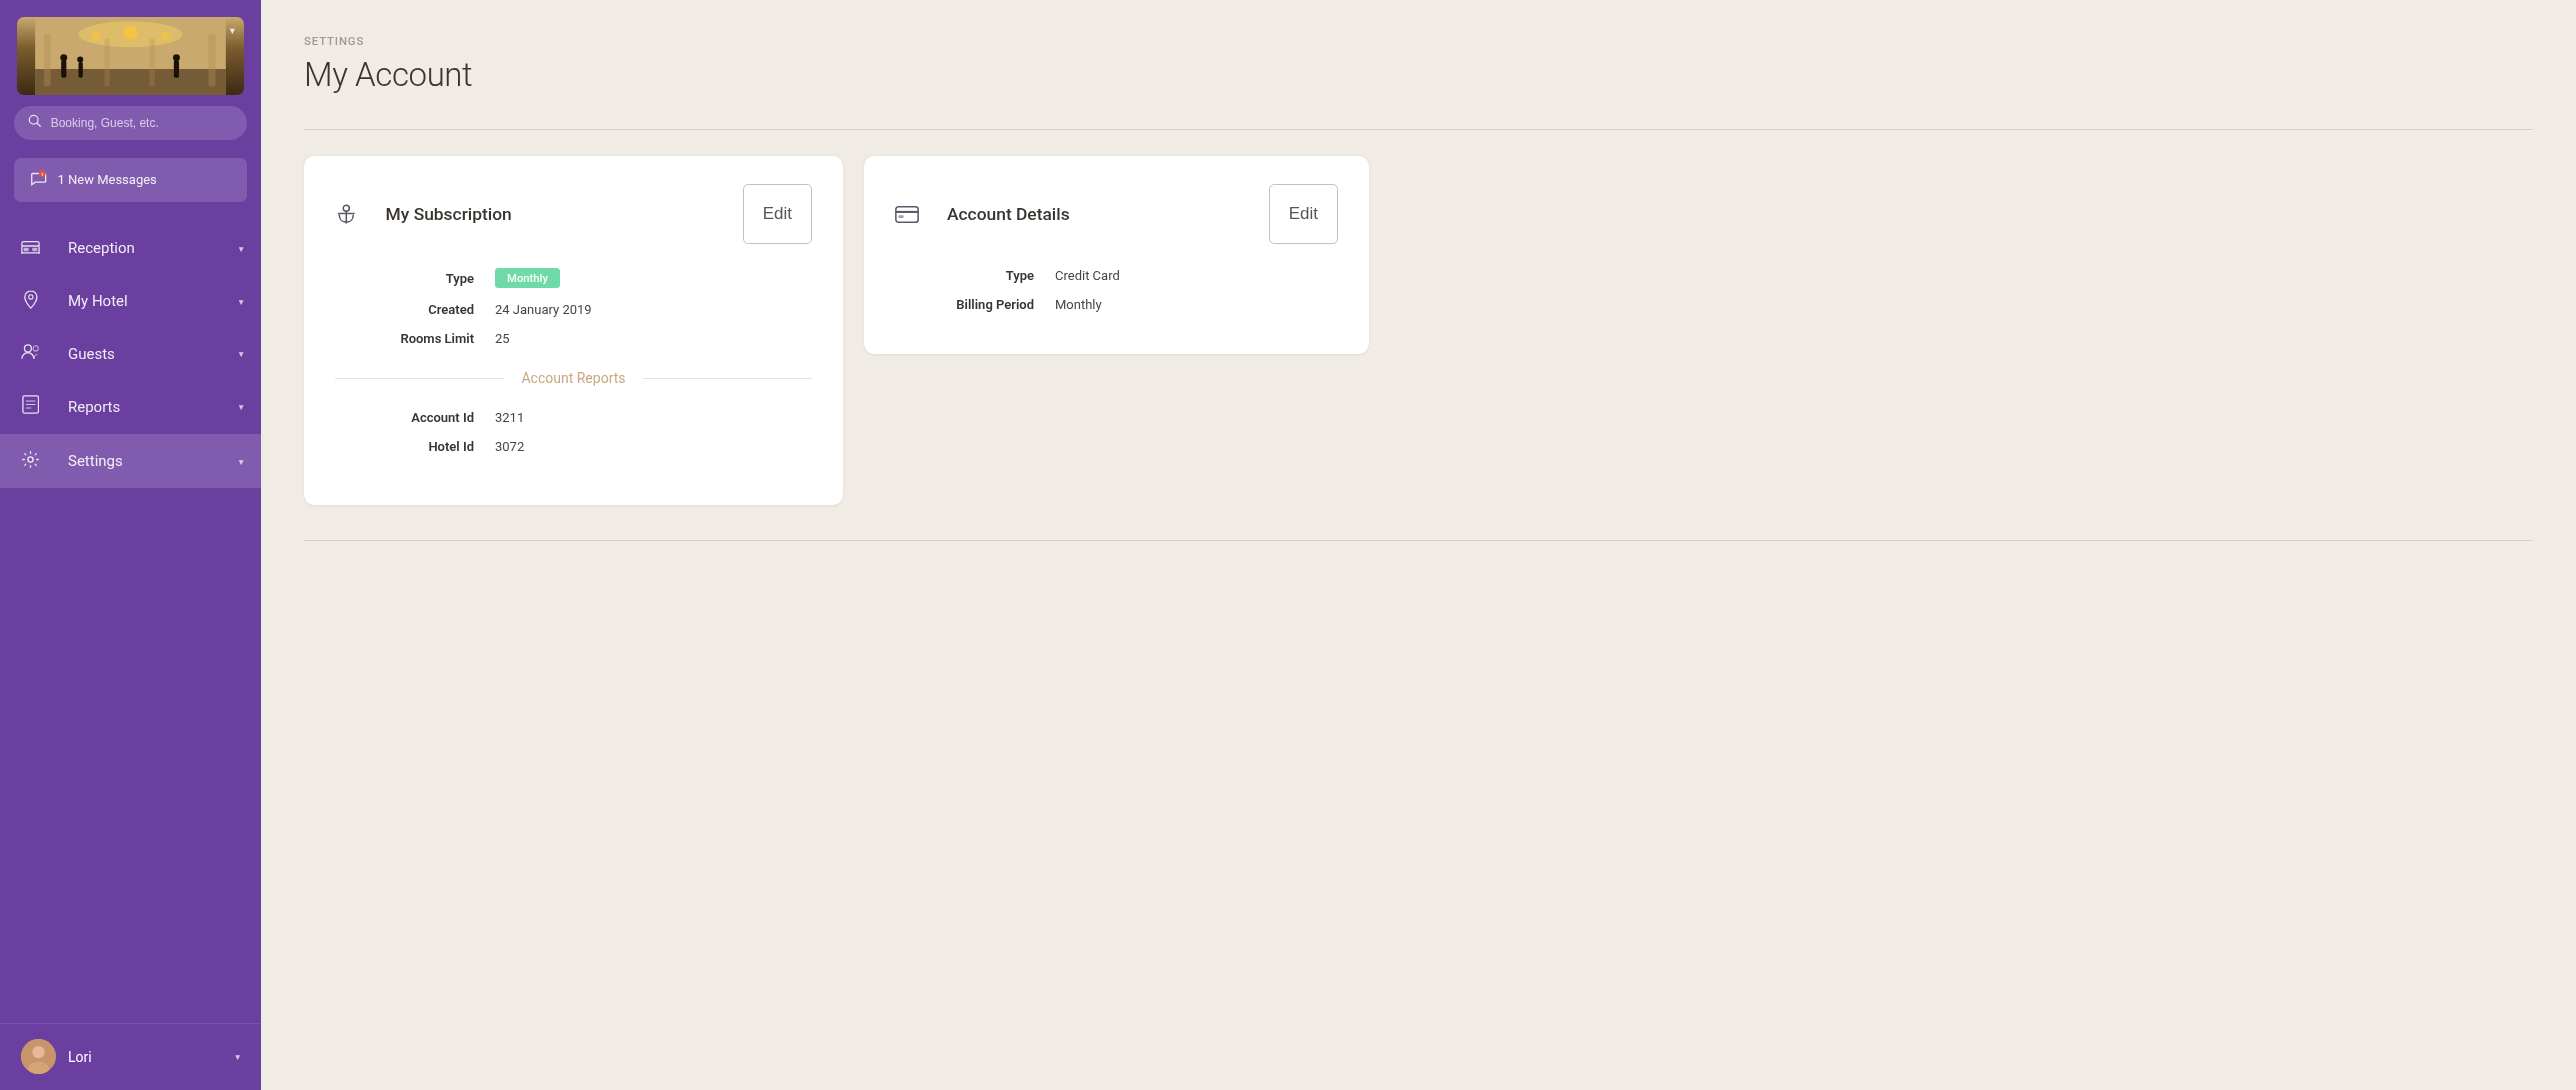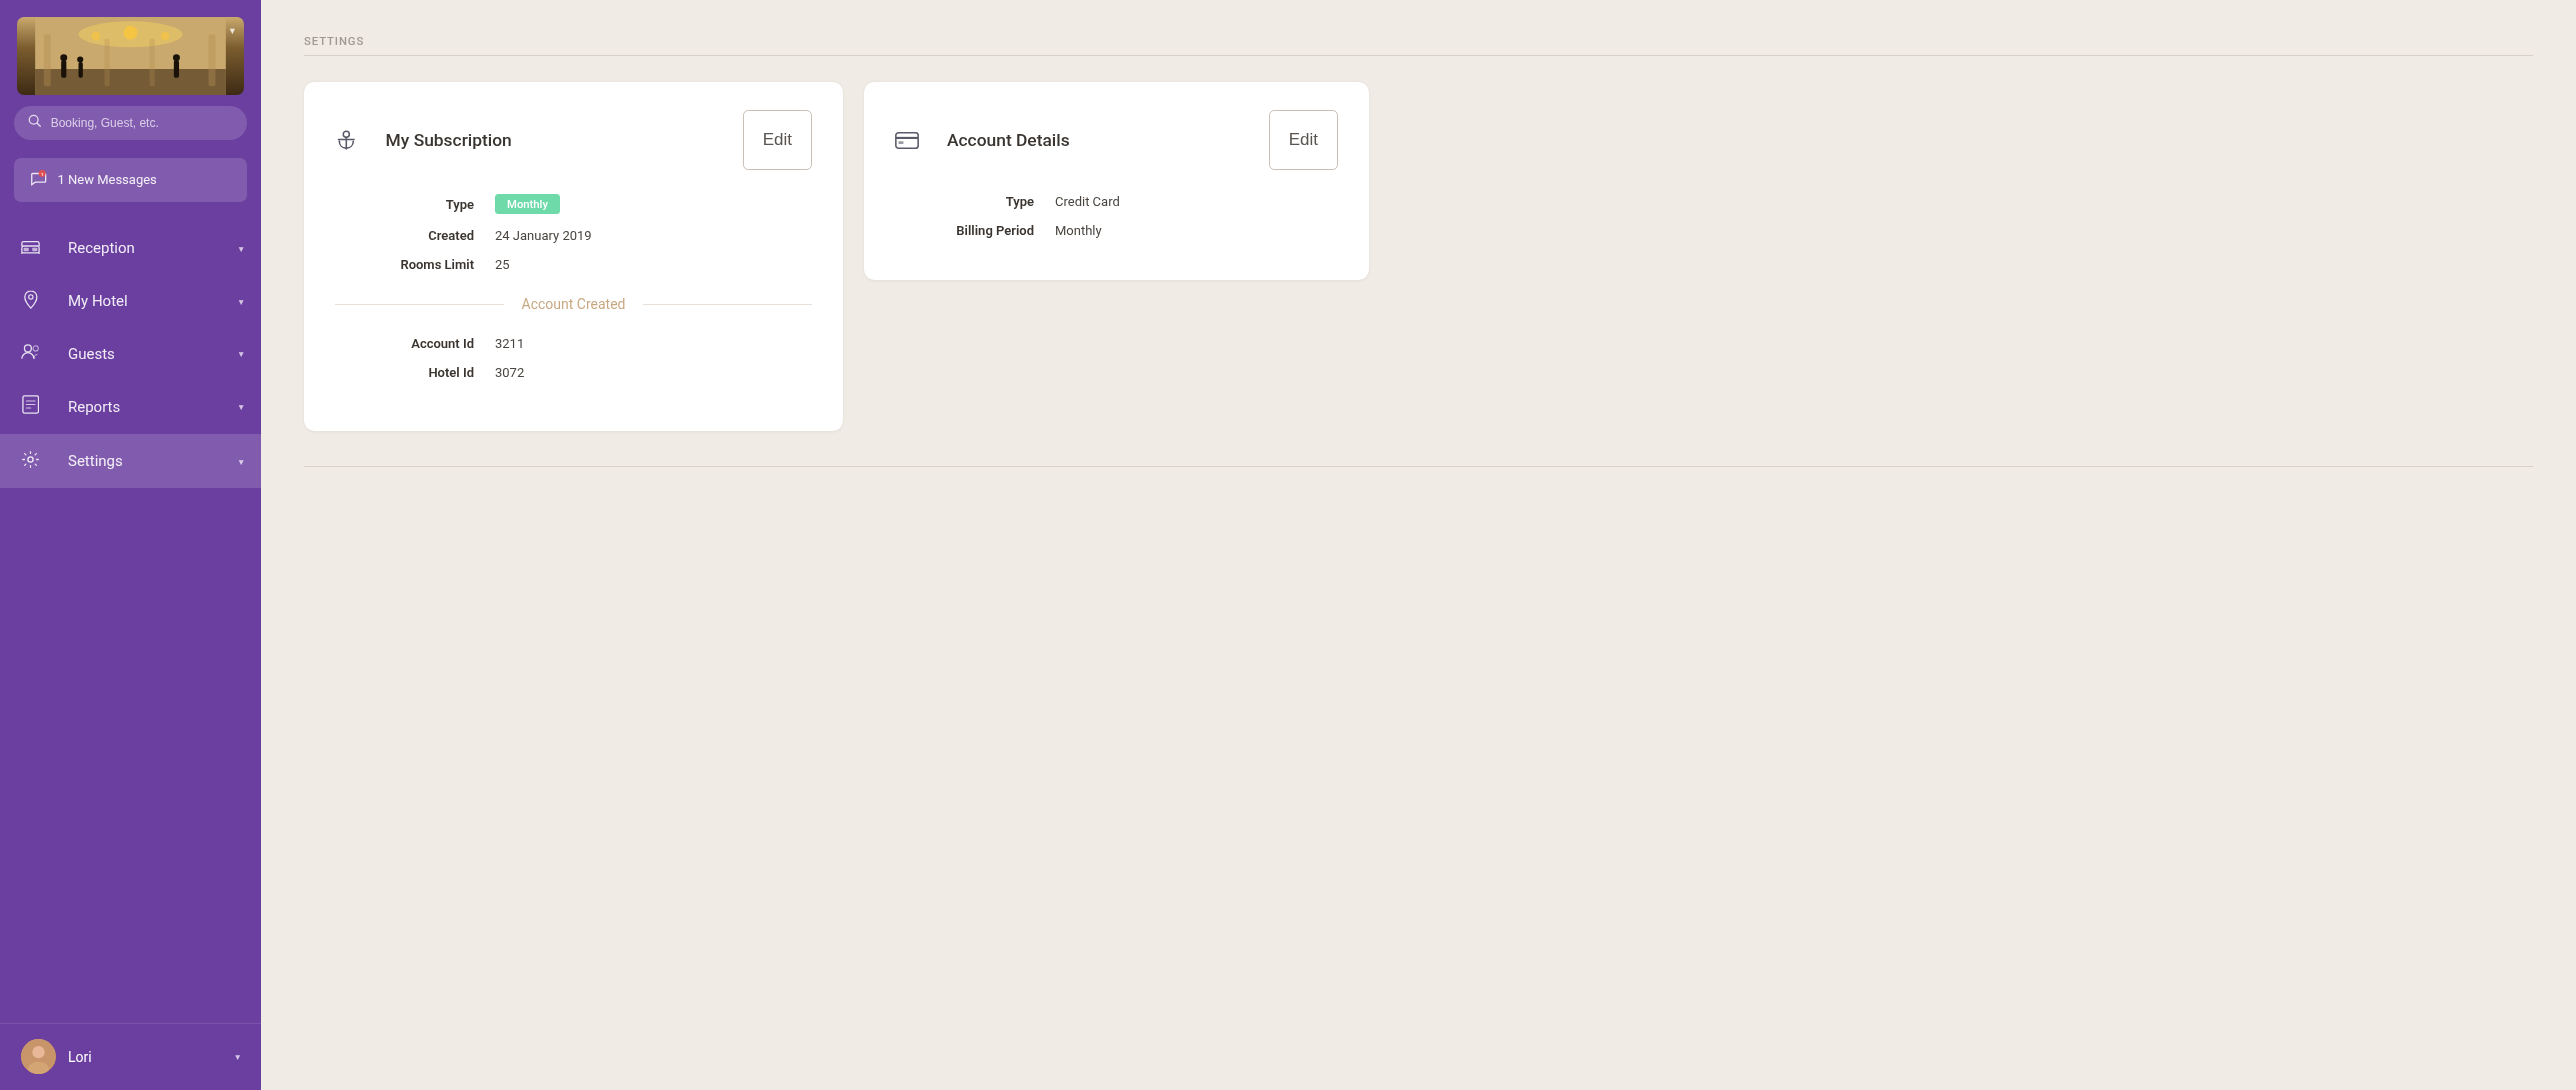--- a/index.html
+++ b/index.html
@@ -452,20 +452,21 @@
     </div>
     <span class="user-name">Lori</span>
     <span class="user-chevron">▾</span>
   </div>
 
 </aside>
 
 <main class="main-content">
 
   <div class="breadcrumb">SETTINGS</div>
+  <h1 class="page-title">My Account</h1>
 
   <hr class="divider-line">
 
   <div class="cards-row">
 
     <div class="card card-subscription">
 
       <div class="card-header">
         <div class="card-header-left">
           <span class="card-icon icon-anchor">
@@ -492,21 +493,21 @@
         <span class="detail-value">24 January 2019</span>
       </div>
 
       <div class="detail-row" style="padding: 0 35px;">
         <span class="detail-label">Rooms Limit</span>
         <span class="detail-value">25</span>
       </div>
 
       <div class="section-divider">
         <div class="section-divider-line"></div>
-        <span class="section-divider-text">Account Created</span>
+        <span class="section-divider-text">Account Reports</span>
         <div class="section-divider-line"></div>
       </div>
 
       <div class="detail-row detail-rows-section" style="padding: 0 35px;">
         <span class="detail-label">Account Id</span>
         <span class="detail-value">3211</span>
       </div>
 
       <div class="detail-row" style="padding: 0 35px; margin-bottom: 23px;">
         <span class="detail-label">Hotel Id</span>

